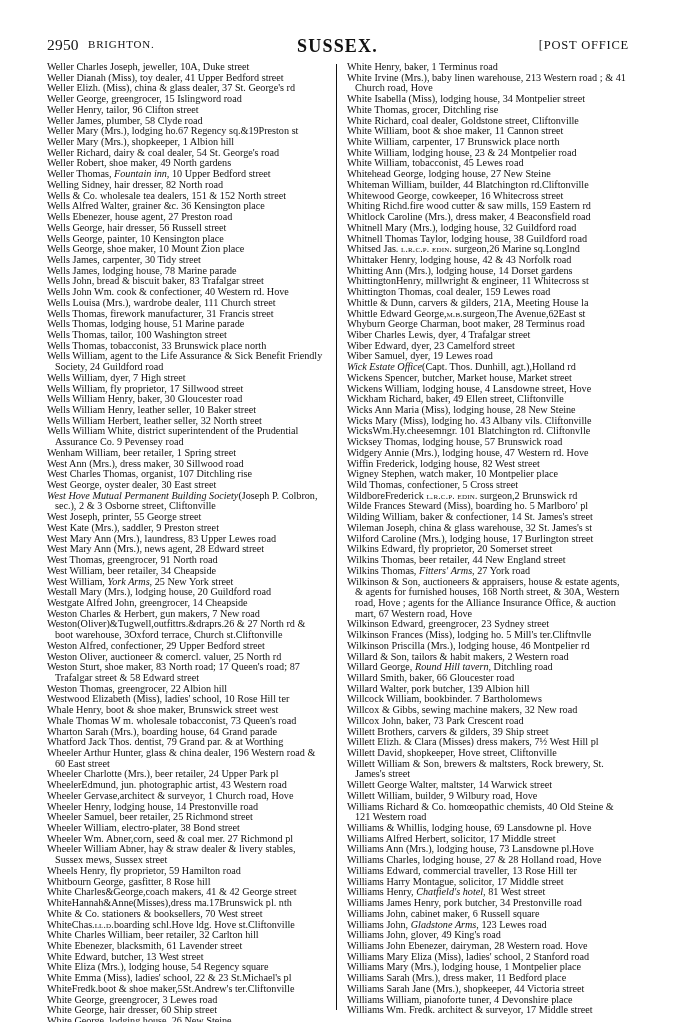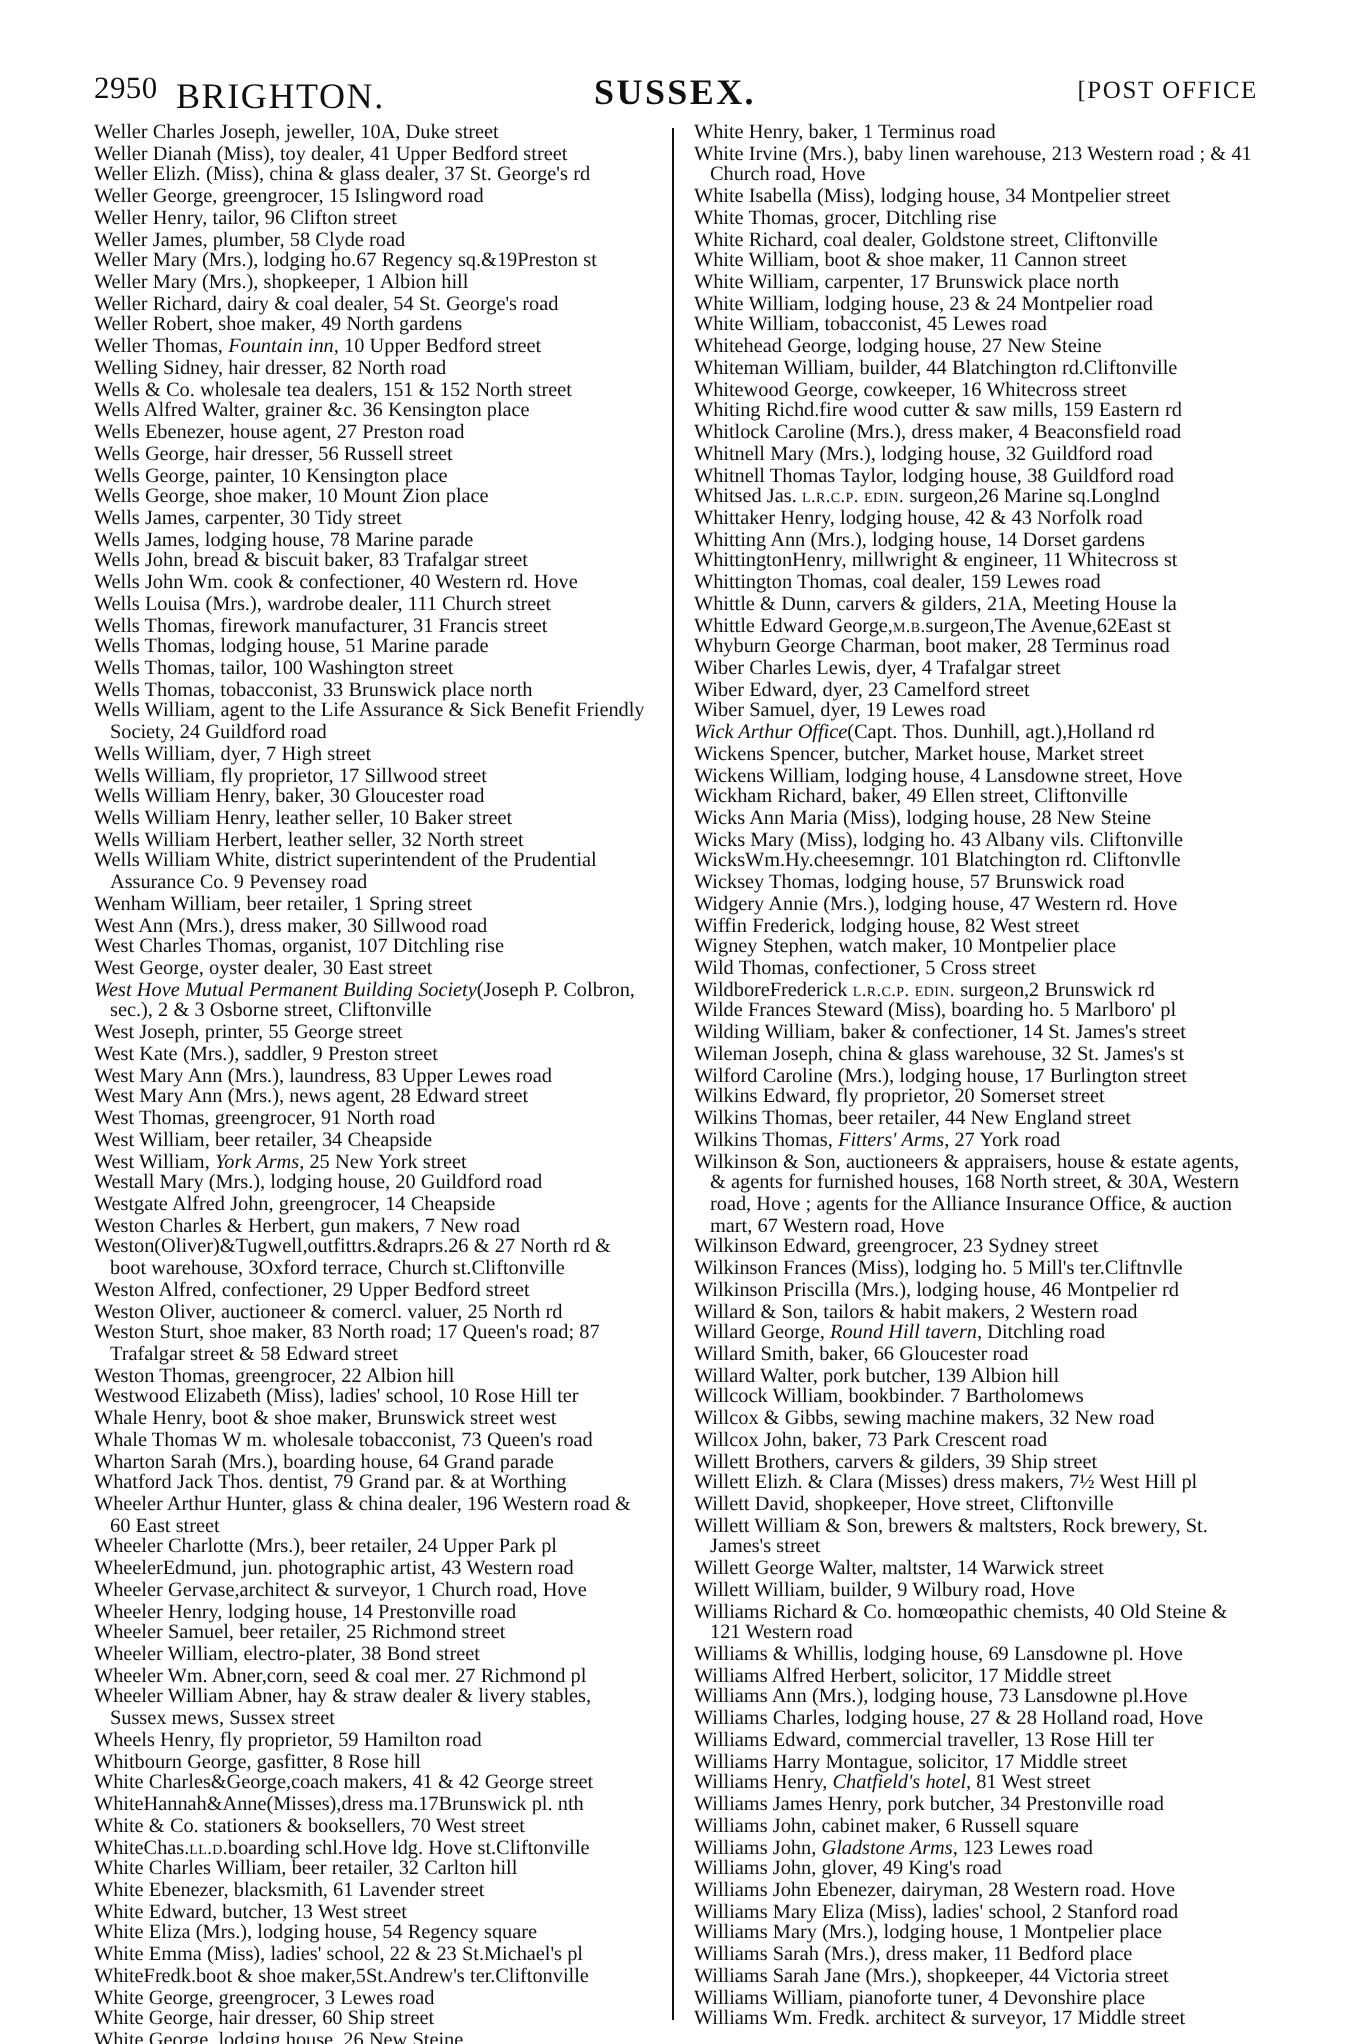--- a/index.html
+++ b/index.html
@@ -36,21 +36,21 @@
     left: 47px;
     top: 0;
     font-size: 15.5px;
     letter-spacing: 0.2px;
     font-family: "Liberation Serif", serif;
   }
   .rh-place {
     position: absolute;
     left: 88px;
     top: 2px;
-    font-size: 18px;
+    font-size: 11px;
     font-variant: small-caps;
     letter-spacing: 0.8px;
   }
   .rh-county {
     position: absolute;
     left: 0;
     top: 0;
     width: 675px;
     text-align: center;
     font-size: 18px;
@@ -230,21 +230,21 @@
         <p class="entry">Whittaker Henry, lodging house, 42 &amp; 43 Norfolk road</p>
         <p class="entry">Whitting Ann (Mrs.), lodging house, 14 Dorset gardens</p>
         <p class="entry">WhittingtonHenry, millwright &amp; engineer, 11 Whitecross st</p>
         <p class="entry">Whittington Thomas, coal dealer, 159 Lewes road</p>
         <p class="entry">Whittle &amp; Dunn, carvers &amp; gilders, 21A, Meeting House la</p>
         <p class="entry">Whittle Edward George,<span class="sc">m.b.</span>surgeon,The Avenue,62East st</p>
         <p class="entry">Whyburn George Charman, boot maker, 28 Terminus road</p>
         <p class="entry">Wiber Charles Lewis, dyer, 4 Trafalgar street</p>
         <p class="entry">Wiber Edward, dyer, 23 Camelford street</p>
         <p class="entry">Wiber Samuel, dyer, 19 Lewes road</p>
-        <p class="entry"><i>Wick Arthur Office</i>(Capt. Thos. Dunhill, agt.),Holland rd</p>
+        <p class="entry"><i>Wick Estate Office</i>(Capt. Thos. Dunhill, agt.),Holland rd</p>
         <p class="entry">Wickens Spencer, butcher, Market house, Market street</p>
         <p class="entry">Wickens William, lodging house, 4 Lansdowne street, Hove</p>
         <p class="entry">Wickham Richard, baker, 49 Ellen street, Cliftonville</p>
         <p class="entry">Wicks Ann Maria (Miss), lodging house, 28 New Steine</p>
         <p class="entry">Wicks Mary (Miss), lodging ho. 43 Albany vils. Cliftonville</p>
         <p class="entry">WicksWm.Hy.cheesemngr. 101 Blatchington rd. Cliftonvlle</p>
         <p class="entry">Wicksey Thomas, lodging house, 57 Brunswick road</p>
         <p class="entry">Widgery Annie (Mrs.), lodging house, 47 Western rd. Hove</p>
         <p class="entry">Wiffin Frederick, lodging house, 82 West street</p>
         <p class="entry">Wigney Stephen, watch maker, 10 Montpelier place</p>

